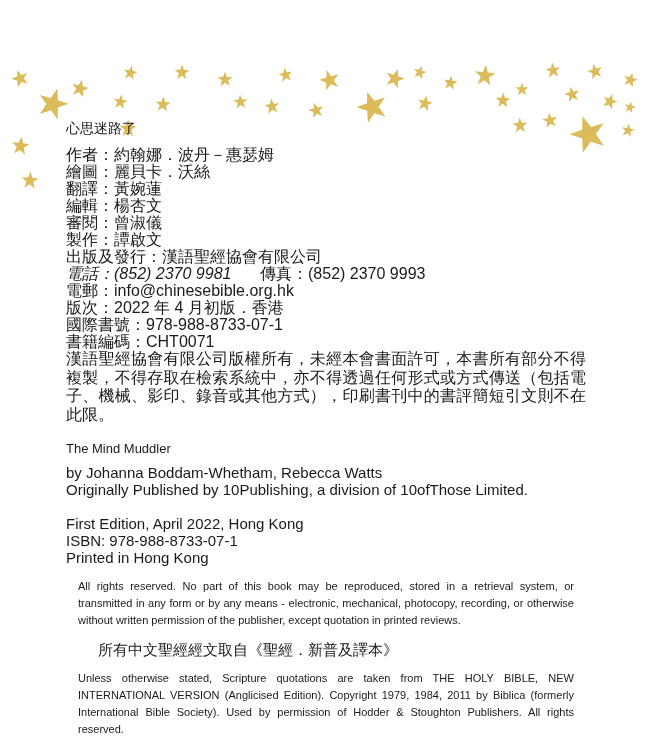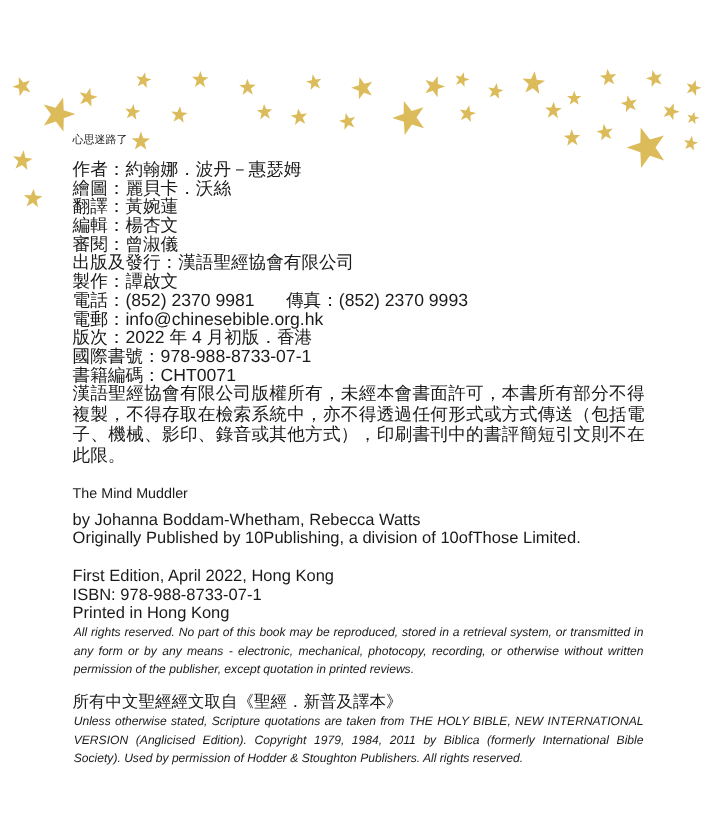--- a/index.html
+++ b/index.html
@@ -2,30 +2,30 @@
 <html><head>
 <meta charset="utf-8">
 <style>
   html, body { margin: 0; padding: 0; background: #ffffff; }
   body { width: 650px; height: 750px; position: relative; overflow: hidden;
          font-family: "Liberation Sans", "DejaVu Sans", sans-serif; color: #1a1a1a; }
   .stars { position: absolute; left: 0; top: 0; width: 650px; height: 200px; pointer-events: none; }
   .star { position: absolute; }
   .star svg { display: block; width: 100%; height: 100%; }
   .content { position: absolute; left: 66px; top: 118px; width: 520px; }
-  .title-zh { font-size: 10px; margin: 0 0 8px 0; line-height: 20px; position: relative; z-index: 1; }
+  .title-zh { font-size: 14px; margin: 0 0 8px 0; line-height: 20px; position: relative; z-index: 1; }
   .line { font-size: 16px; line-height: 17px; white-space: nowrap; }
   .line.two-col { display: flex; }
-  .line.two-col .c1 { width: 194px; }
+  .line.two-col .c1 { width: 194px; font-style: italic; }
   .para-zh { font-size: 16px; line-height: 18.5px; text-align: justify; margin: 0; }
   .title-en { font-size: 13px; margin: 16px 0 6px 0; line-height: 18px; }
   .en { font-size: 15px; line-height: 17px; }
   .gap { height: 17px; }
-  .para-en { font-size: 11px; line-height: 17px; text-align: justify; margin: 1px; font-style: italic; }
-  .mt { margin-top: 12px; }
+  .para-en { font-size: 11px; line-height: 17px; text-align: justify; margin: 12px; }
+  .mt { margin-top: 12px; margin-left: 32px; }
 </style>
 </head>
 <body>
 
 <div class="stars" id="stars">
     <div class="star" style="left: 11px; top: 69px; width: 18px; height: 18px; transform: rotate(-20deg);">
       <svg viewBox="0 0 100 100">
         <polygon fill="#dcbb5a" points="50,3 62,37 97,38 69,59 79,95 50,74 21,95 31,59 3,38 38,37"></polygon>
       </svg>
     </div>
@@ -198,22 +198,22 @@
 
 <div class="content">
   <div class="title-zh">心思迷路了</div>
 
   <div>
     <div class="line">作者：約翰娜．波丹－惠瑟姆</div>
     <div class="line">繪圖：麗貝卡．沃絲</div>
     <div class="line">翻譯：黃婉蓮</div>
     <div class="line">編輯：楊杏文</div>
     <div class="line">審閱：曾淑儀</div>
+    <div class="line">製作：譚啟文</div>
     <div class="line">出版及發行：漢語聖經協會有限公司</div>
-    <div class="line">製作：譚啟文</div>
     <div class="line two-col">
       <span class="c1">電話：(852) 2370 9981</span>
       <span>傳真：(852) 2370 9993</span>
     </div>
     <div class="line two-col">
       <span>電郵：info@chinesebible.org.hk</span>
     </div>
     <div class="line">版次：2022 年 4 月初版．香港</div>
     <div class="line">國際書號：978-988-8733-07-1</div>
     <div class="line">書籍編碼：CHT0071</div>

